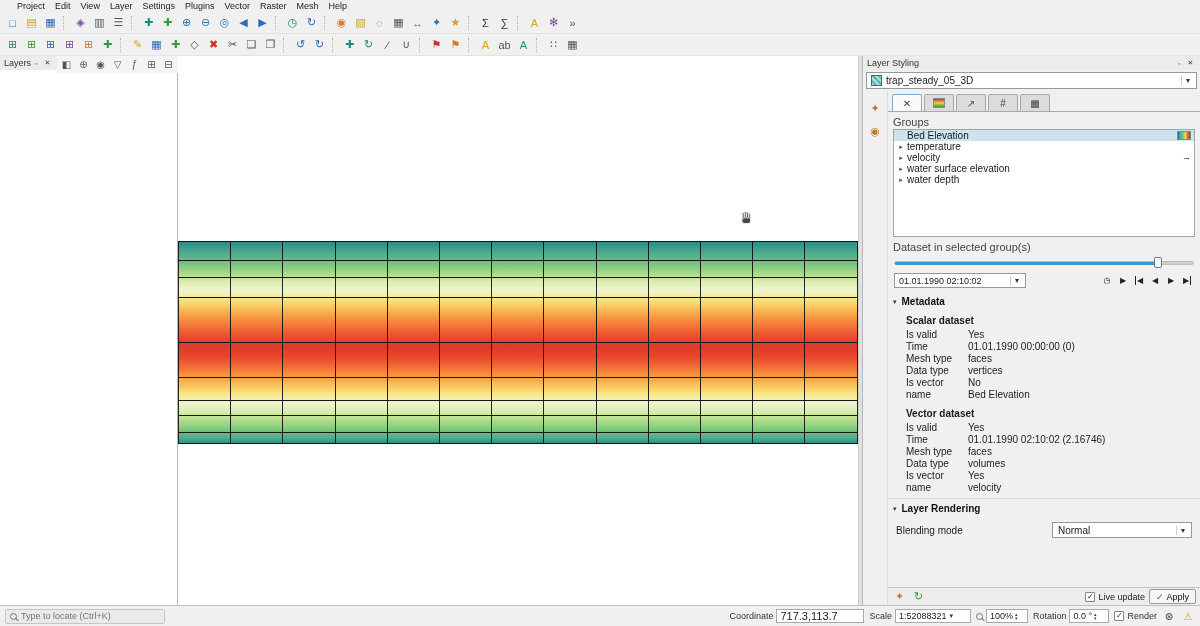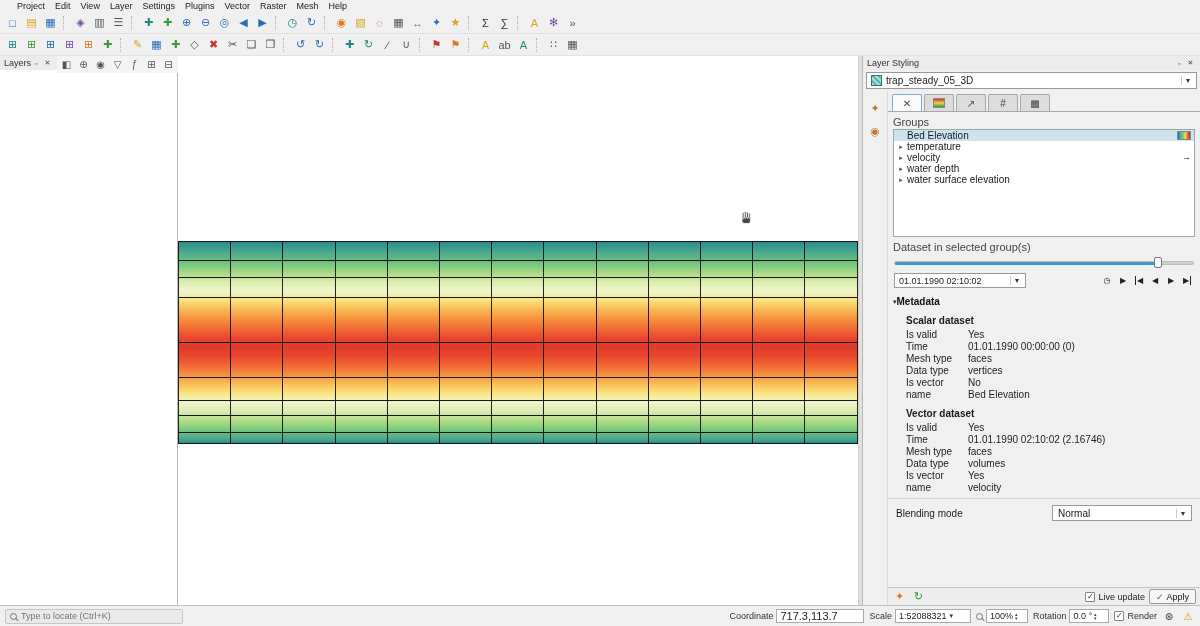--- a/index.html
+++ b/index.html
@@ -85,36 +85,36 @@
   .slider-groove { position:absolute; left:0; right:0; top:5px; height:4px; background:#cfcfcf; border:1px solid #bdbdbd; border-radius:2px; }
   .slider-fill { position:absolute; left:1px; top:6px; height:3px; background:#3f98d3; border-radius:2px 0 0 2px; }
   .slider-handle { position:absolute; top:1px; width:8px; height:11px; background:#fafafa; border:1px solid #777; border-radius:2px; margin-left:-4px; }
   .time-row { display:flex; align-items:center; gap:2px; margin:2px 6px 4px; flex:0 0 auto; }
   .time-combo { width:132px; height:15px; background:#fff; border:1px solid #999; display:flex; align-items:center; padding:0 2px 0 4px; font-size:9px; }
   .time-spacer { flex:1; }
   .tc-btn { width:14px; height:13px; display:flex; align-items:center; justify-content:center; font-size:8px; color:#222; }
   .bar-l { border-left:1px solid #222; padding-left:1px; }
   .bar-r { border-right:1px solid #222; padding-right:1px; }
   .section-divider { border-top:1px solid #d6d6d6; margin-top:3px; }
-  .section-header { display:flex; align-items:center; padding:4px 5px 2px; font-weight:bold; font-size:10px; color:#111; flex:0 0 auto; }
+  .section-header { display:flex; align-items:center; gap:5px; padding:4px 5px 2px; font-weight:bold; font-size:10px; color:#111; flex:0 0 auto; }
   .sec-arrow { font-size:7px; color:#333; }
   .meta-block { padding:1px 14px 2px 18px; flex:0 0 auto; }
   .meta-heading { font-weight:bold; font-size:10px; margin:5px 0 3px; }
   .meta-grid { display:grid; grid-template-columns:62px 1fr; row-gap:1px; font-size:10px; line-height:11px; color:#222; }
   .render-row { display:flex; align-items:center; margin:6px 8px; gap:6px; flex:0 0 auto; }
   .blend-combo { margin-left:auto; width:140px; height:16px; background:#fff; border:1px solid #999; display:flex; align-items:center; padding:0 2px 0 5px; font-size:10px;gap:25px; }
   #panel-spacer { flex:1; }
   #style-footer { height:18px; border-top:1px solid #c4c4c4; display:flex; align-items:center; gap:4px; padding:0 4px; background:#ededed; flex:0 0 auto; }
   .foot-icon { width:15px; height:15px; display:flex; align-items:center; justify-content:center; font-size:11px; }
   .live-update { margin-left:auto; display:flex; align-items:center; gap:3px; font-size:9px; color:#222; }
   .apply-btn { display:flex; align-items:center; gap:3px; border:1px solid #999; background:#f6f6f6; border-radius:2px; height:15px; padding:0 6px; font-size:9px; color:#111; }
   .apply-check { color:#2f7d2f; font-size:9px; }
   
   #statusbar { height:21px; border-top:1px solid #c0c0c0; display:flex; align-items:center; gap:5px; padding:0 5px; background:#f0f0f0; font-size:9px; color:#333; }
-  .locate { width:178px; height:15px; background:#eaeaea; border:1px solid #c6c6c6; border-radius:2px; display:flex; align-items:center; gap:4px; padding:0 4px; }
+  .locate { width:160px; height:15px; background:#eaeaea; border:1px solid #c6c6c6; border-radius:2px; display:flex; align-items:center; gap:4px; padding:0 4px; }
   .locate input { border:none; background:transparent; font-family:inherit; font-size:9px; color:#8a8a8a; width:100%; outline:none; }
   .mag-icon { width:7px; height:7px; border:1px solid #777; border-radius:50%; position:relative; flex:0 0 auto; }
   .mag-icon::after { content:""; position:absolute; width:4px; height:1px; background:#777; transform:rotate(45deg); right:-3px; bottom:-1px; }
   .sb-group { display:flex; align-items:center; gap:3px; }
   .push { margin-left:auto; }
   .sb-box { height:14px; background:#fff; border:1px solid #aaa; display:flex; align-items:center; padding:0 3px; font-size:9px; color:#222; }
   .sb-box input { border:none; font-family:inherit; font-size:11px; width:100%; outline:none; color:#222; }
   .spin-col { display:flex; flex-direction:column; justify-content:center; line-height:4px; font-size:5px; color:#444; margin-left:2px; }
   .sb-caret { font-size:7px; color:#333; margin-left:3px; }
   .sb-icon { width:14px; height:14px; display:flex; align-items:center; justify-content:center; font-size:10px; }
@@ -296,25 +296,25 @@
             <span class="exp">▸</span>
             <span>temperature</span>
           </div>
           <div class="group-row">
             <span class="exp">▸</span>
             <span>velocity</span>
             <span class="vec-chip">→</span>
           </div>
           <div class="group-row">
             <span class="exp">▸</span>
-            <span>water depth</span>
+            <span>water surface elevation</span>
           </div>
           <div class="group-row">
             <span class="exp">▸</span>
-            <span>water surface elevation</span>
+            <span>water depth</span>
           </div>
         </div>
 
         <div class="mini-label">Dataset in selected group(s)</div>
 
         <div id="dataset-slider">
           <div class="slider-groove"></div>
           <div class="slider-fill" style="width: 88%;"></div>
           <div class="slider-handle" style="left: 88%;"></div>
         </div>
@@ -372,20 +372,24 @@
             <span>Data type</span>
               <span>volumes</span>
             <span>Is vector</span>
               <span>Yes</span>
             <span>name</span>
               <span>velocity</span>
           </div>
         </div>
 
         <div class="section-divider"></div>
+        <div class="section-header">
+          <span class="sec-arrow">▾</span>
+          <span>Layer Rendering</span>
+        </div>
 
         <div class="render-row">
           <span>Blending mode</span>
           <div class="blend-combo">
             <span>Normal</span>
             <span class="combo-caret">▾</span>
           </div>
         </div>
 
         <div id="panel-spacer"></div>

